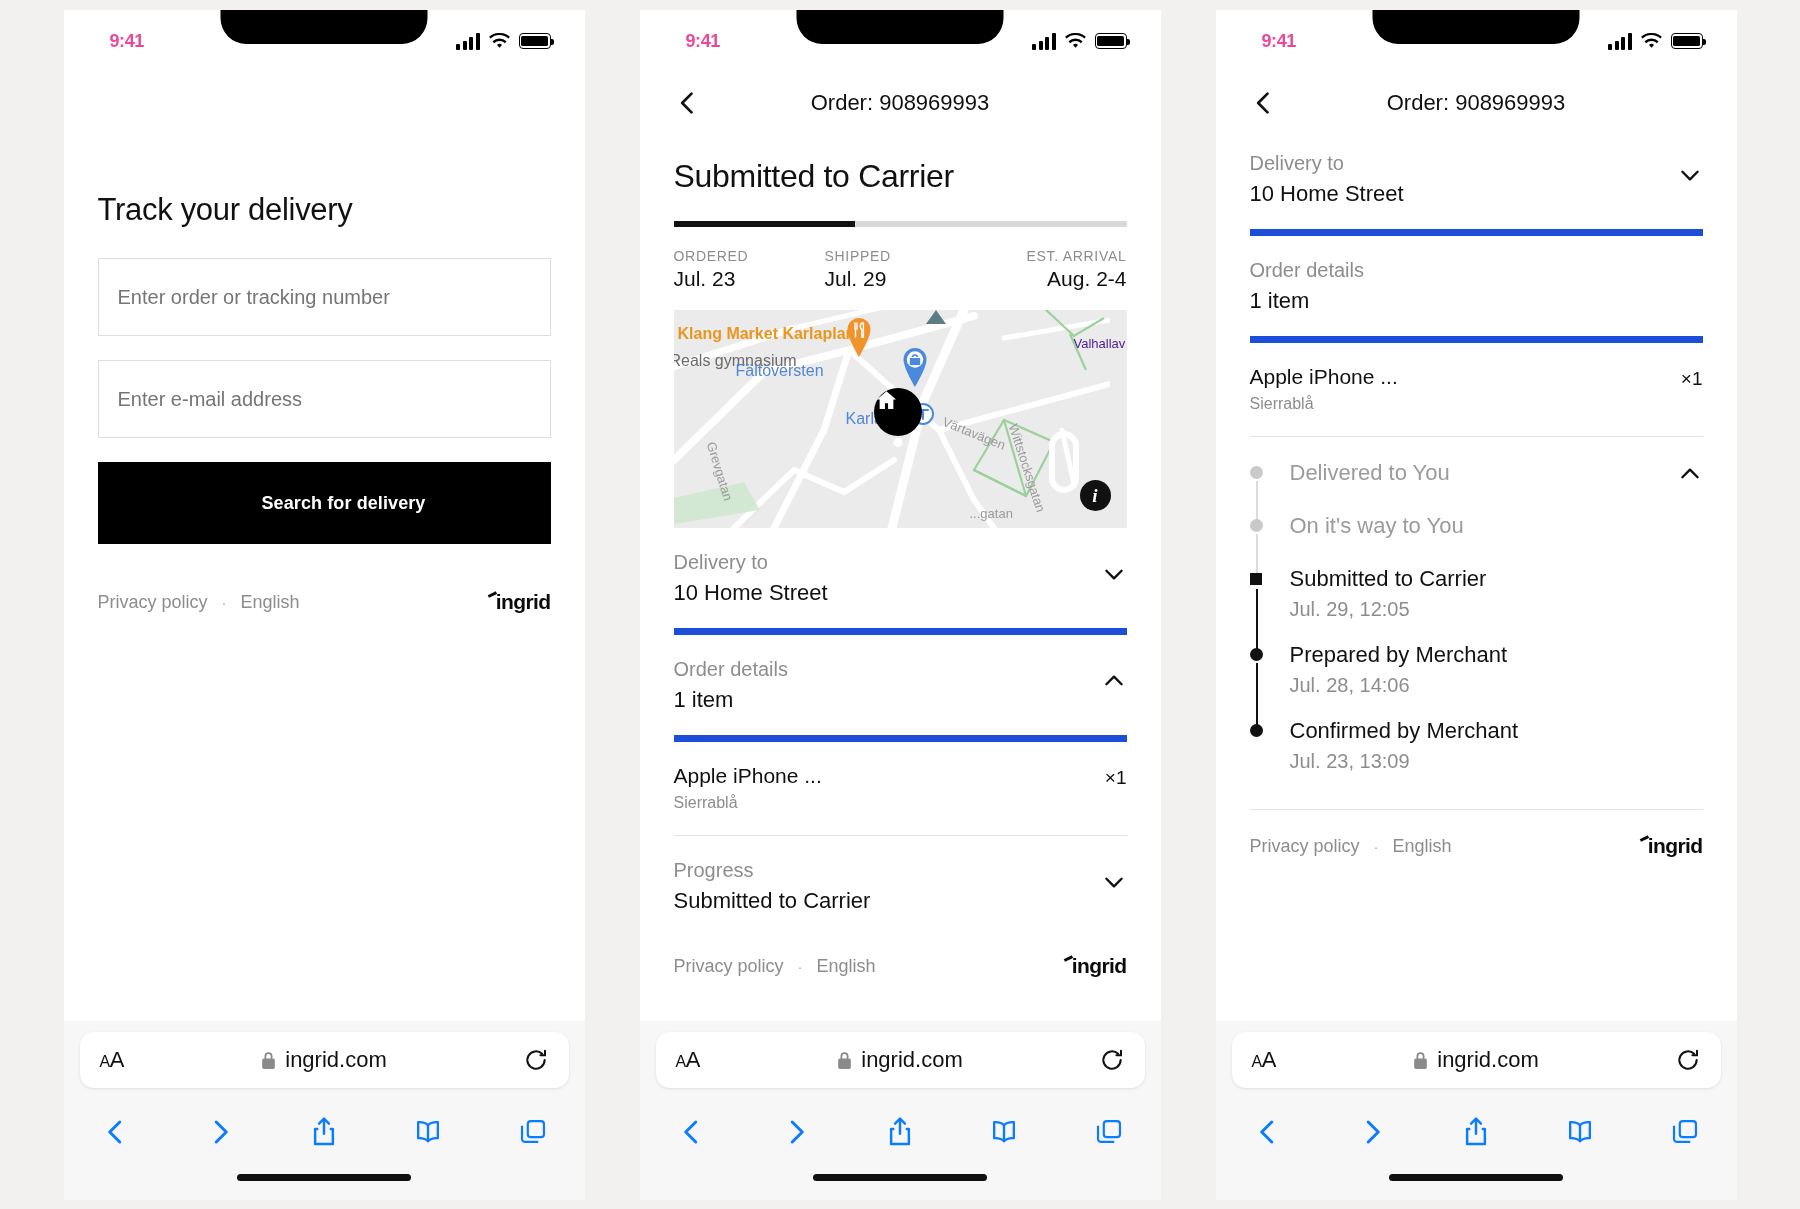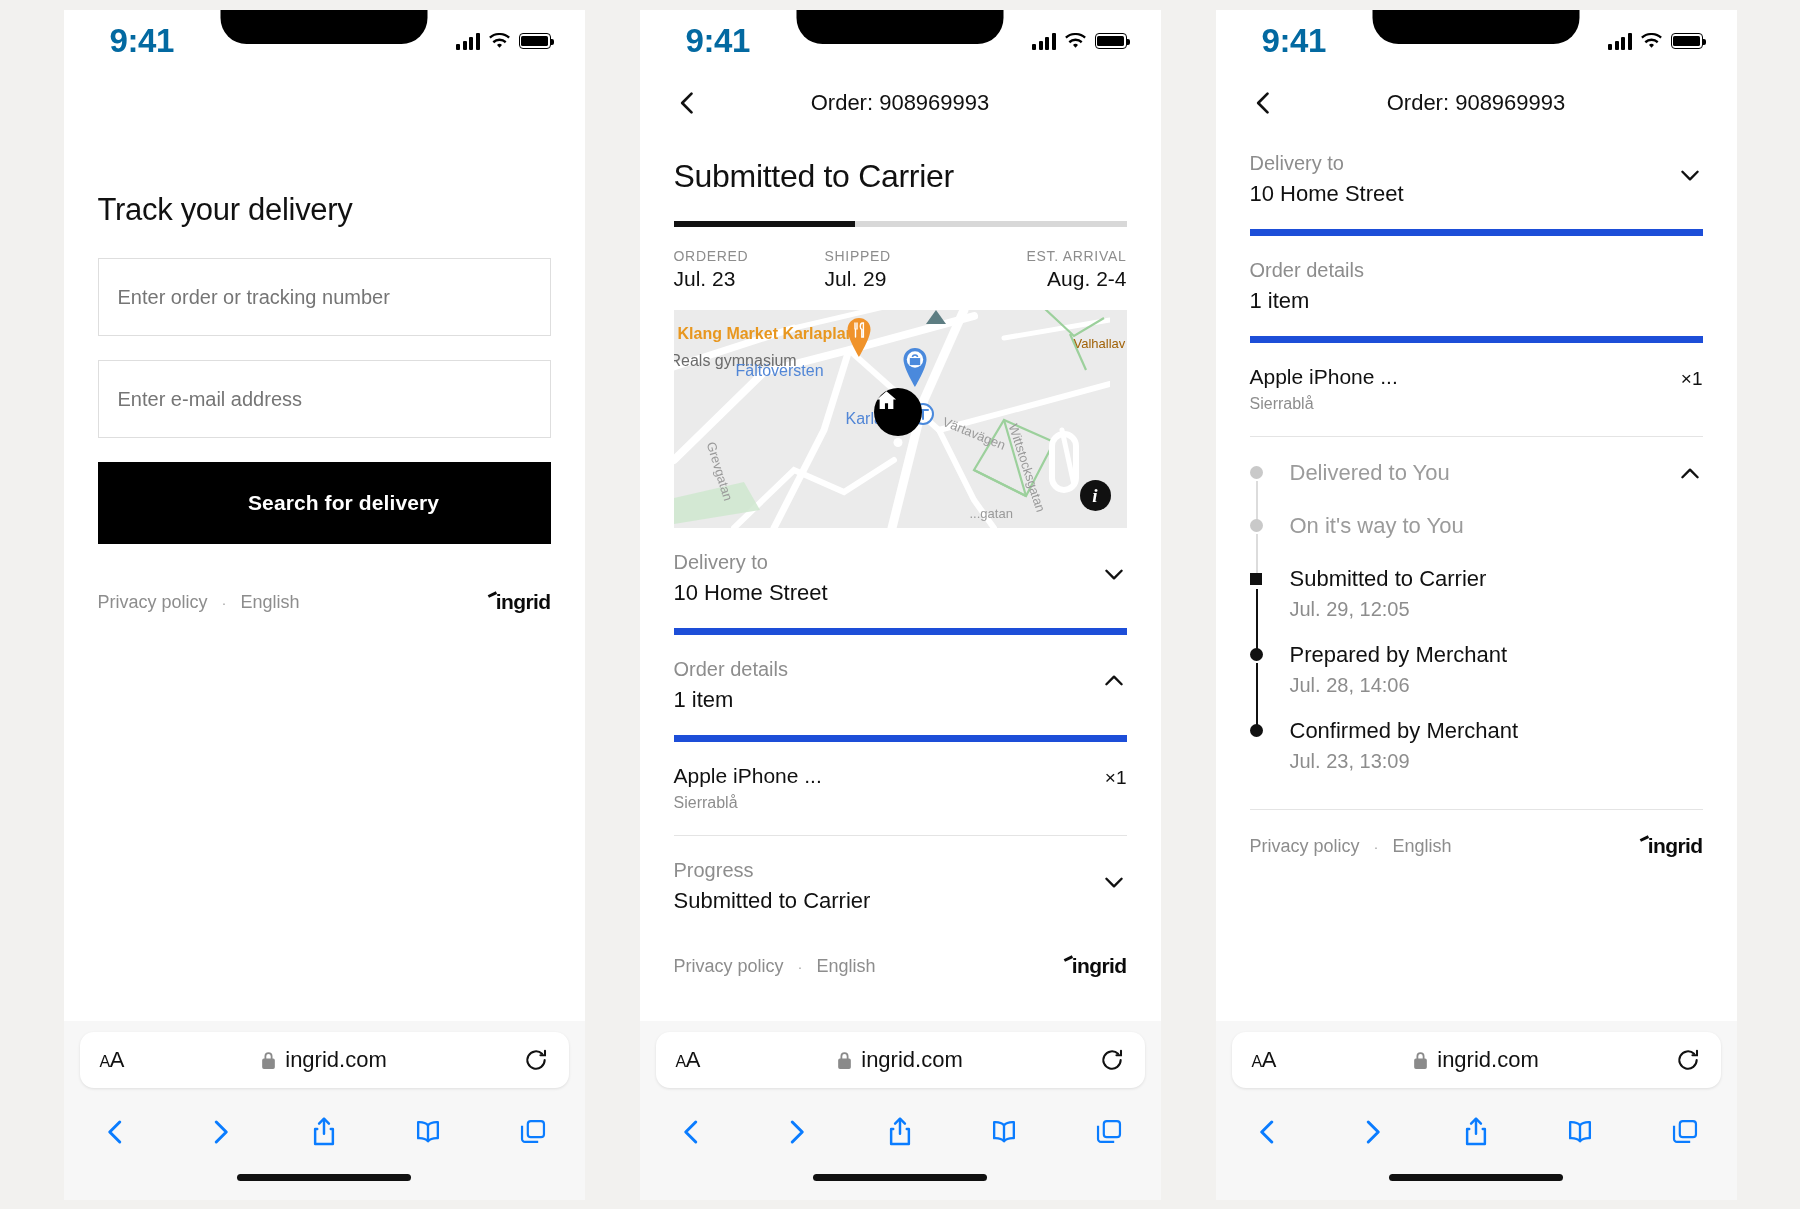--- a/index.html
+++ b/index.html
@@ -38,24 +38,24 @@
   .statusbar {
     position: relative;
     height: 62px;
     flex: 0 0 62px;
     display: flex;
     align-items: center;
     justify-content: space-between;
     padding: 0 34px 0 46px;
   }
   .clock {
-    font-size: 33px;
+    font-size: 18px;
     font-weight: 700;
     letter-spacing: -0.4px;
-    color: #0369a1;
+    color: #ec4899;
   }
   .notch {
     position: absolute;
     left: 50%;
     top: -22px;
     transform: translateX(-50%);
     width: 207px;
     height: 56px;
     background: #000;
     border-radius: 0 0 26px 26px;
@@ -90,21 +90,21 @@
     letter-spacing: -0.3px; margin-bottom: 30px;
   }
   .field {
     height: 78px; border: 1px solid #dedede; background: #fff;
     display: flex; align-items: center; padding: 0 19px;
     font-size: 20px; color: #8d8d8d; margin-bottom: 24px;
     width: 100%;
   }
   .btn-primary {
     height: 82px; width: 100%; background: #000; color: #fff;
-    font-size: 21px; font-weight: 700; border: none;
+    font-size: 18px; font-weight: 700; border: none;
     display: flex; align-items: center; justify-content: center;
     margin-top: 14px; font-family: inherit; cursor: pointer;
     letter-spacing: 0.1px;
     padding-left: 39px;
   }
   .footer-row {
     display: flex; align-items: center; justify-content: space-between;
     margin-top: 46px;
   }
   .footer-left { display: flex; align-items: center; gap: 14px; font-size: 18px; color: #8d8d8d; }
@@ -463,21 +463,21 @@
               </svg>
         </span>
         <div class="home-marker" style="left:200px; top:78px;">
           <svg viewBox="0 0 24 24" width="25" height="25" fill="#fff">
                 <path d="M12 3 2.8 11h2.6v9.2h5.1v-5.6h3v5.6h5.1V11h2.6z"></path>
               </svg>
         </div>
         <span class="map-label" style="left:44px; top:130px; color:#9a9a9a; font-size:13px; transform:rotate(73deg); transform-origin:left top;">Grevgatan</span>
         <span class="map-label" style="left:272px; top:104px; color:#9a9a9a; font-size:13px; transform:rotate(22deg); transform-origin:left top;">Värtavägen</span>
         <span class="map-label" style="left:346px; top:112px; color:#9a9a9a; font-size:13px; transform:rotate(72deg); transform-origin:left top;">Wittstocksgatan</span>
-        <span class="map-label" style="left:400px; top:26px; color:#a16207; font-size:13px;">Valhallav</span>
+        <span class="map-label" style="left:400px; top:26px; color:#4c1d95; font-size:13px;">Valhallav</span>
         <span class="map-label" style="left:296px; top:196px; color:#9a9a9a; font-size:13px;">...gatan</span>
         <div class="info-btn">i</div>
       </div>
 
       <div class="acc">
         <div>
           <div class="k">Delivery to</div>
           <div class="v">10 Home Street</div>
         </div>
         <span class="chev">

